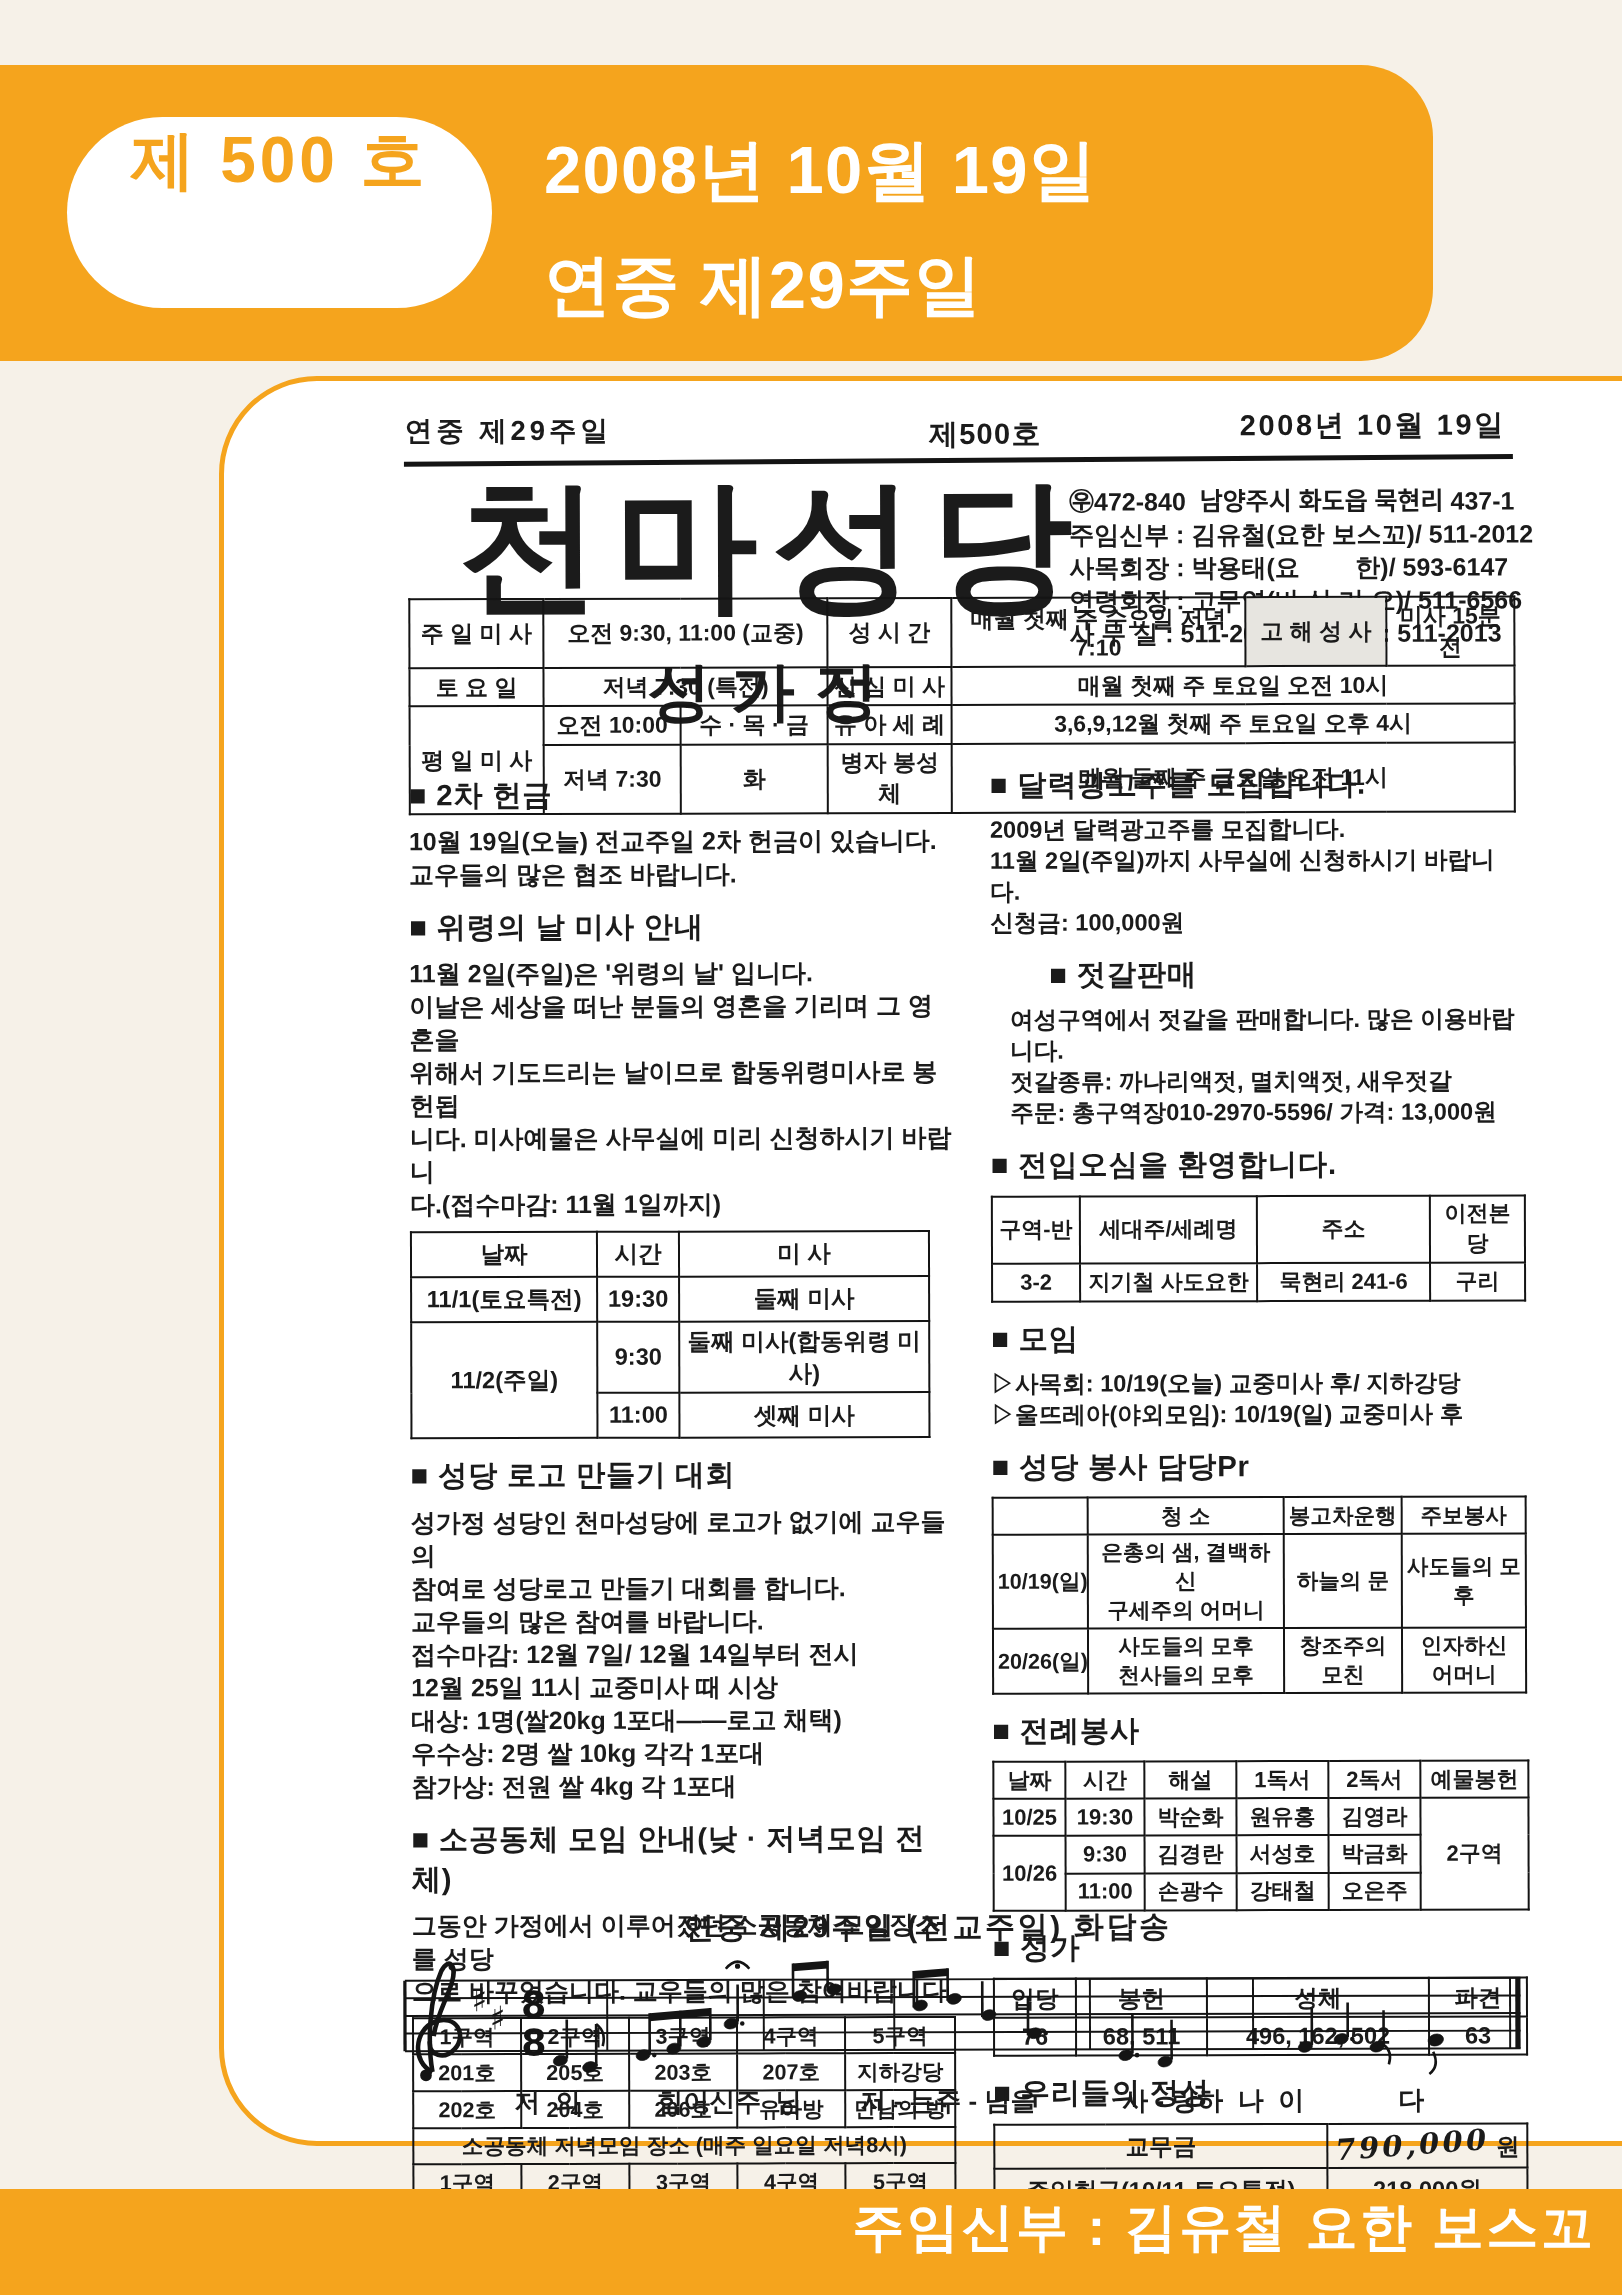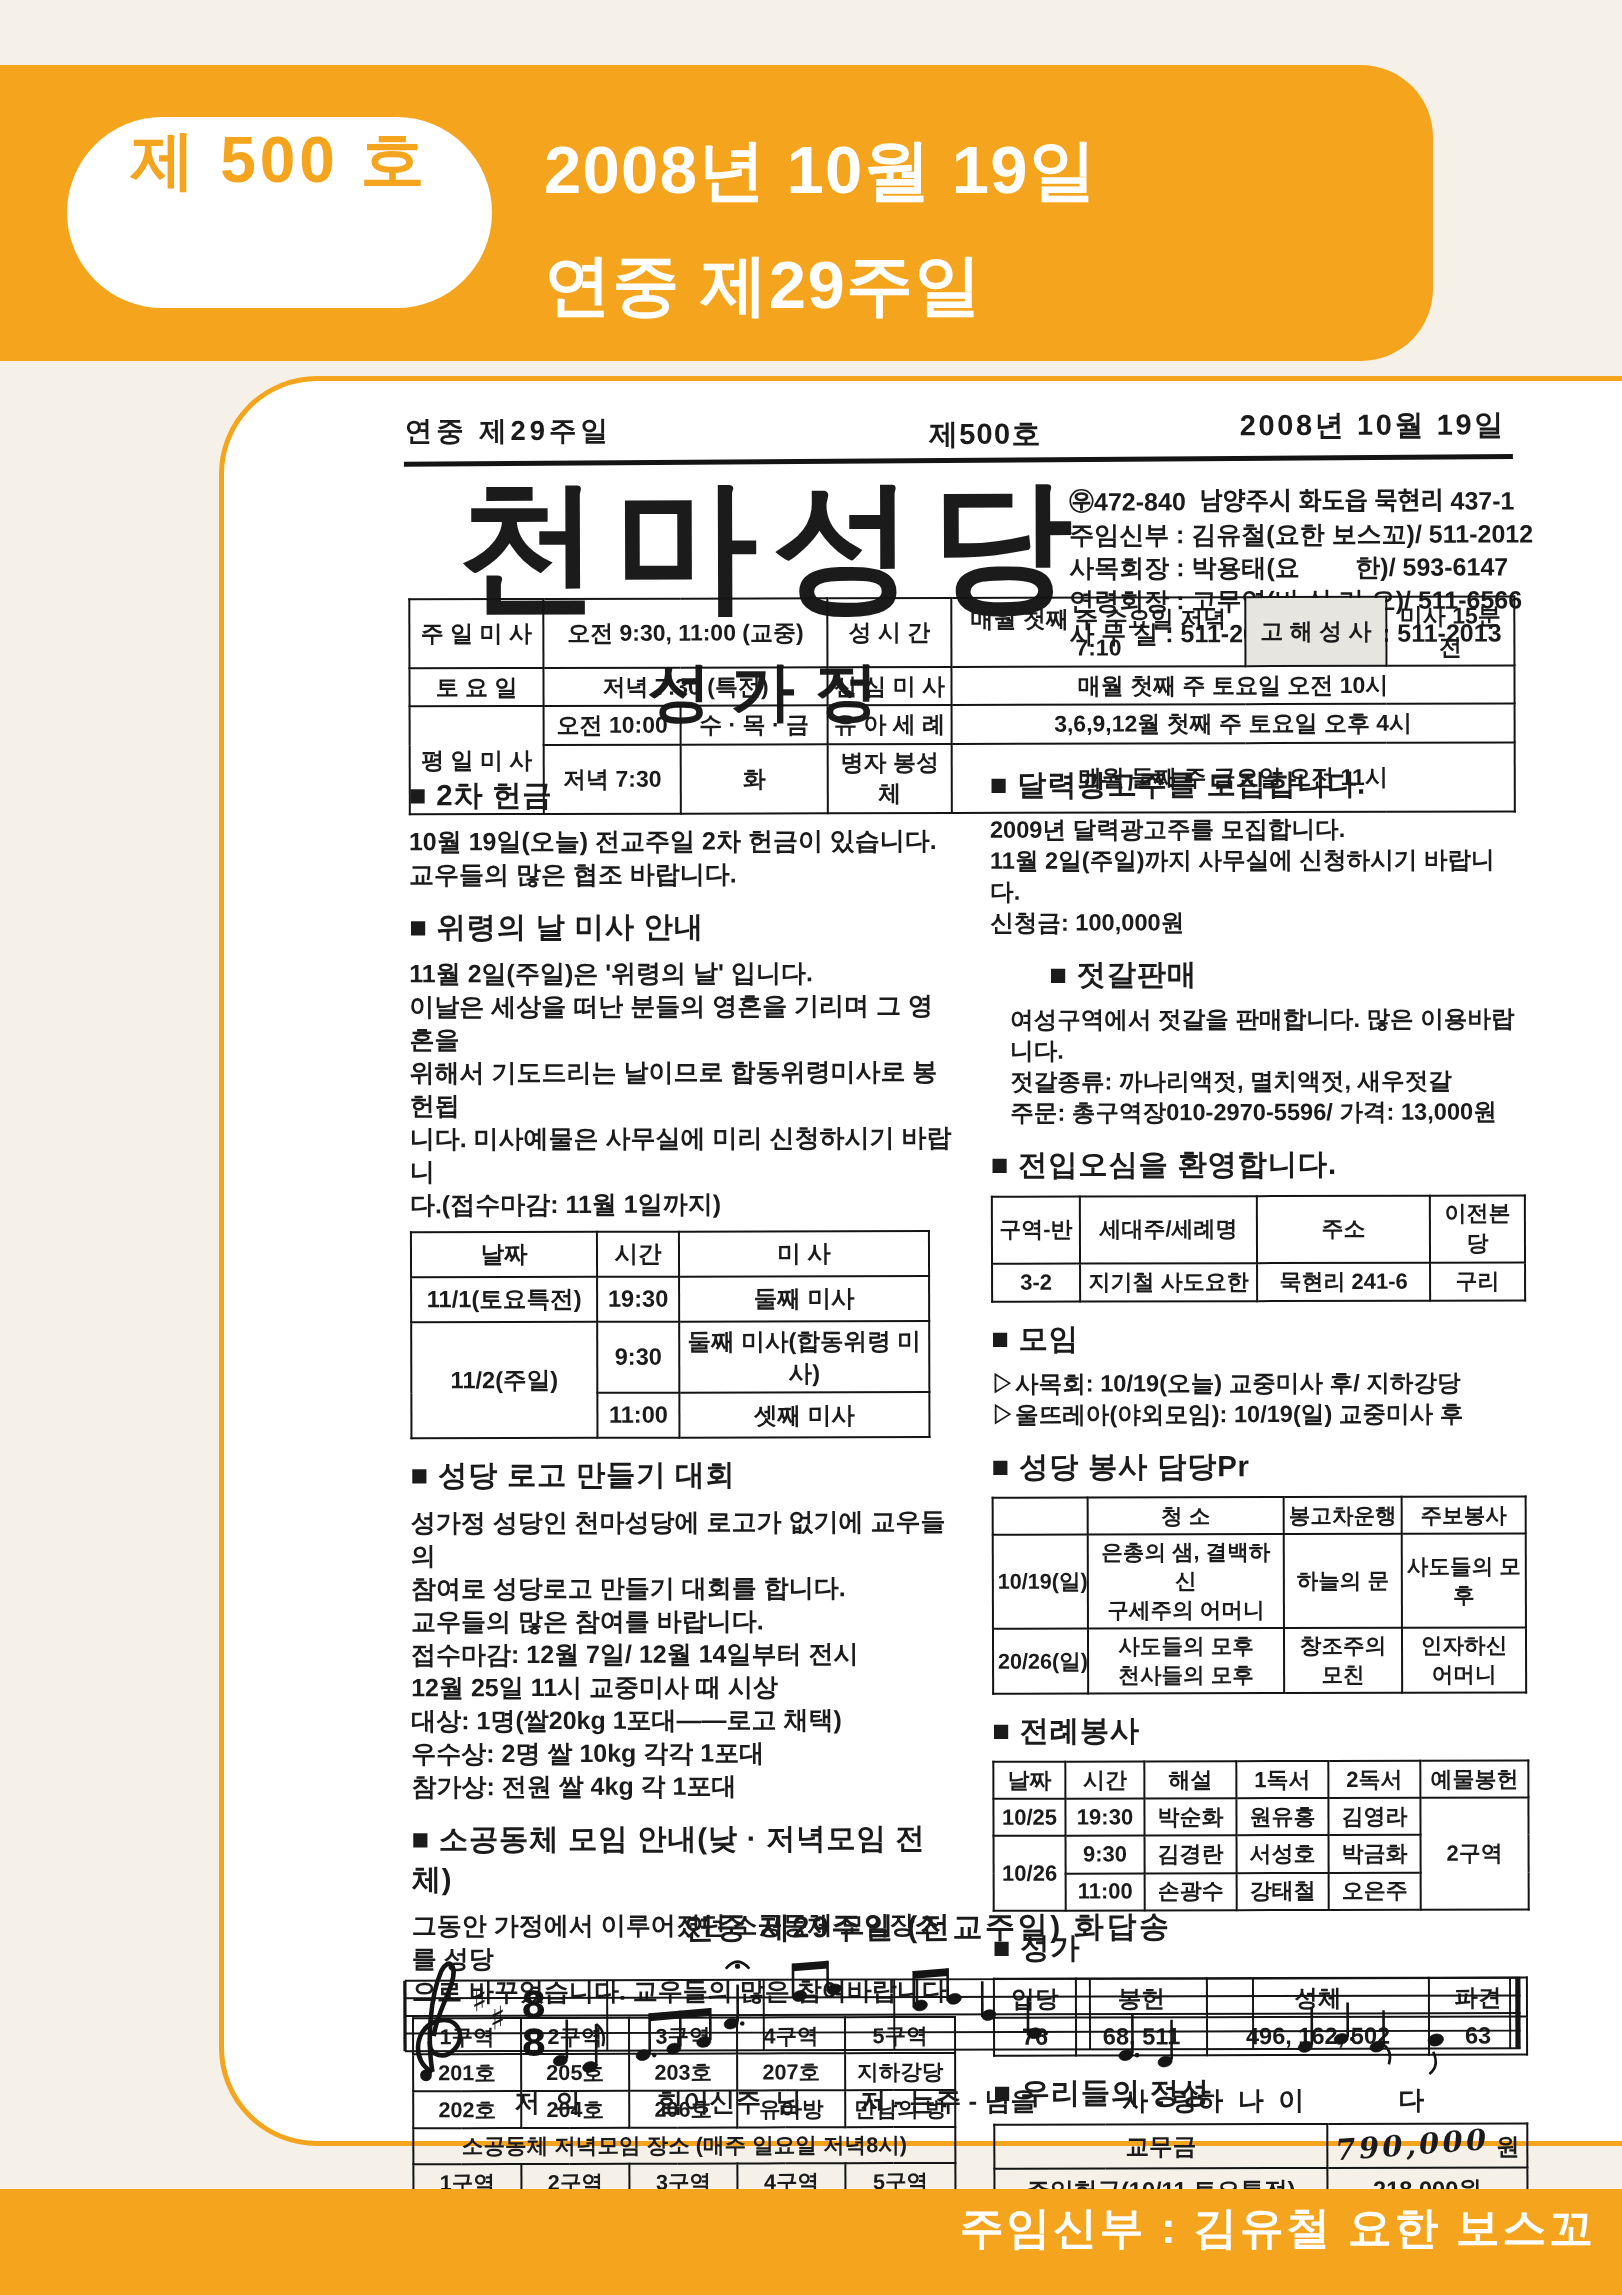--- a/index.html
+++ b/index.html
@@ -58,21 +58,21 @@
   
   .psalm-title{position:absolute;left:0px;top:1526px;width:1404px;text-align:center;
                font-size:30px;font-weight:bold;letter-spacing:2.6px;}
   .staff-box{position:absolute;left:164px;top:1569px;width:1139px;height:137px;}
   .lyrics{position:absolute;left:164px;top:1703px;width:1139px;height:39px;font-size:26px;font-weight:bold;}
   .lyrics span{position:absolute;white-space:pre;}
   .ly0{left:124px;} .ly1{left:267px;} .ly2{left:470px;} .ly3{left:732px;} .ly4{left:1008px;}
   
   .footer-band{position:absolute;left:0;top:2189px;width:1623px;height:107px;background:#F5A41D;
                display:flex;align-items:center;justify-content:flex-end;}
-  .footer-band span{color:#fff;font-size:44px;font-weight:bold;letter-spacing:2.6px;
+  .footer-band span{color:#fff;font-size:52px;font-weight:bold;letter-spacing:2.6px;
                     margin-right:27.5px;position:relative;top:-14.4px;}
 </style>
 </head>
 <body>
 
 <div id="page">
 
   <div class="banner">
     <div class="issue-pill">
       <span>제 500 호</span>

